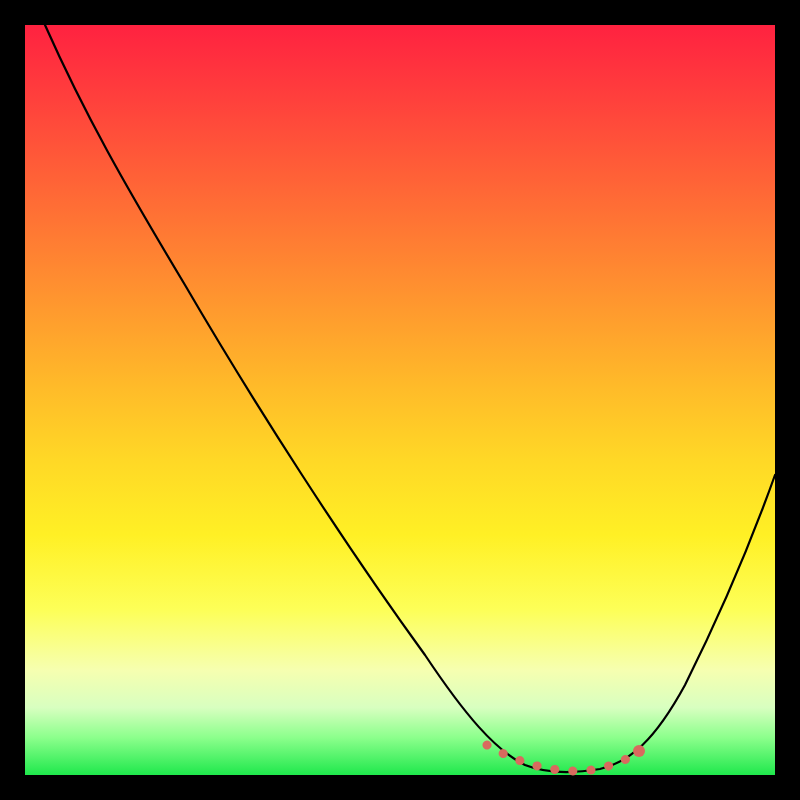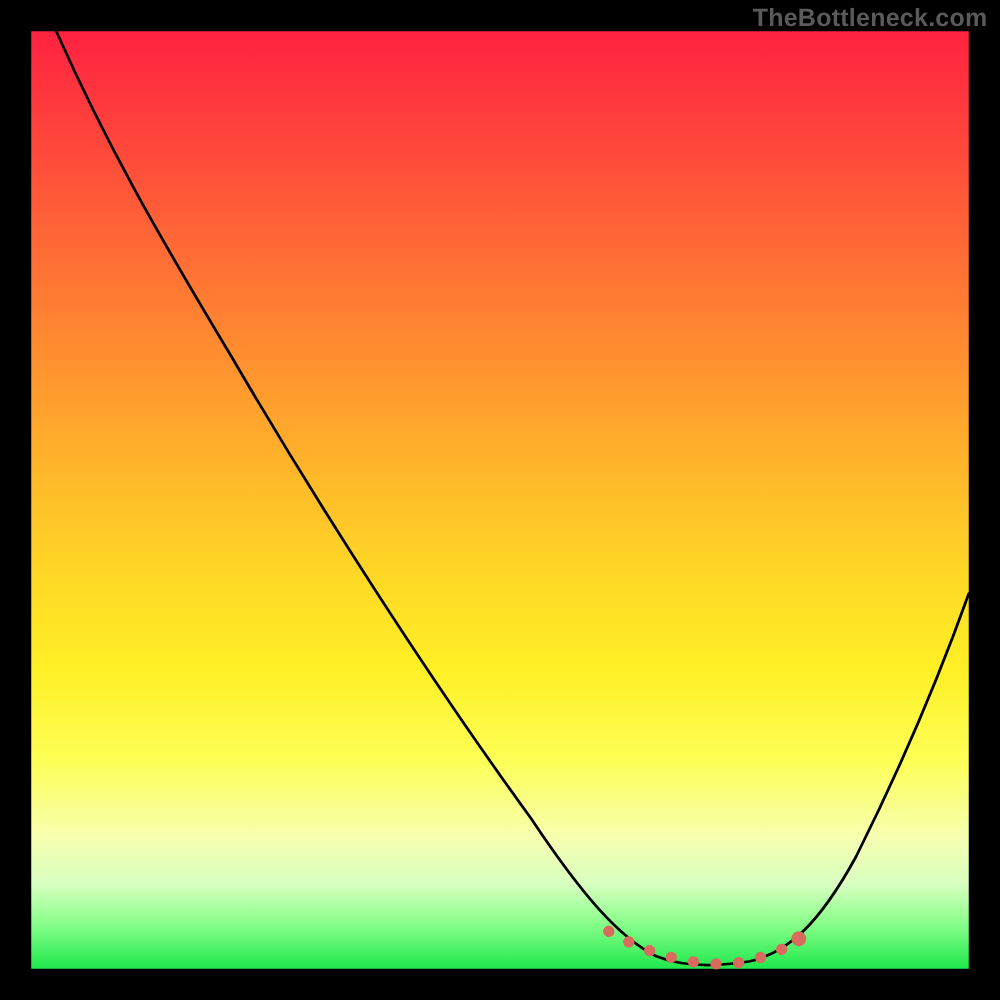--- a/index.html
+++ b/index.html
@@ -75,21 +75,20 @@
   }
   .dot {
     fill: #d96a5e;
   }
 </style>
 </head>
 <body>
 
 <div class="container">
 
-  <div class="watermark">TheBottleneck.com</div>
 
   <div class="plot-area">
     <svg class="curve" viewBox="0 0 750 750">
 
       <path class="curve-path" d="M 20 0
                C 60 90, 100 160, 160 260
                C 230 380, 320 520, 400 630
                C 440 690, 470 725, 500 740
                C 520 748, 545 749, 575 744
                C 605 737, 630 715, 660 660

